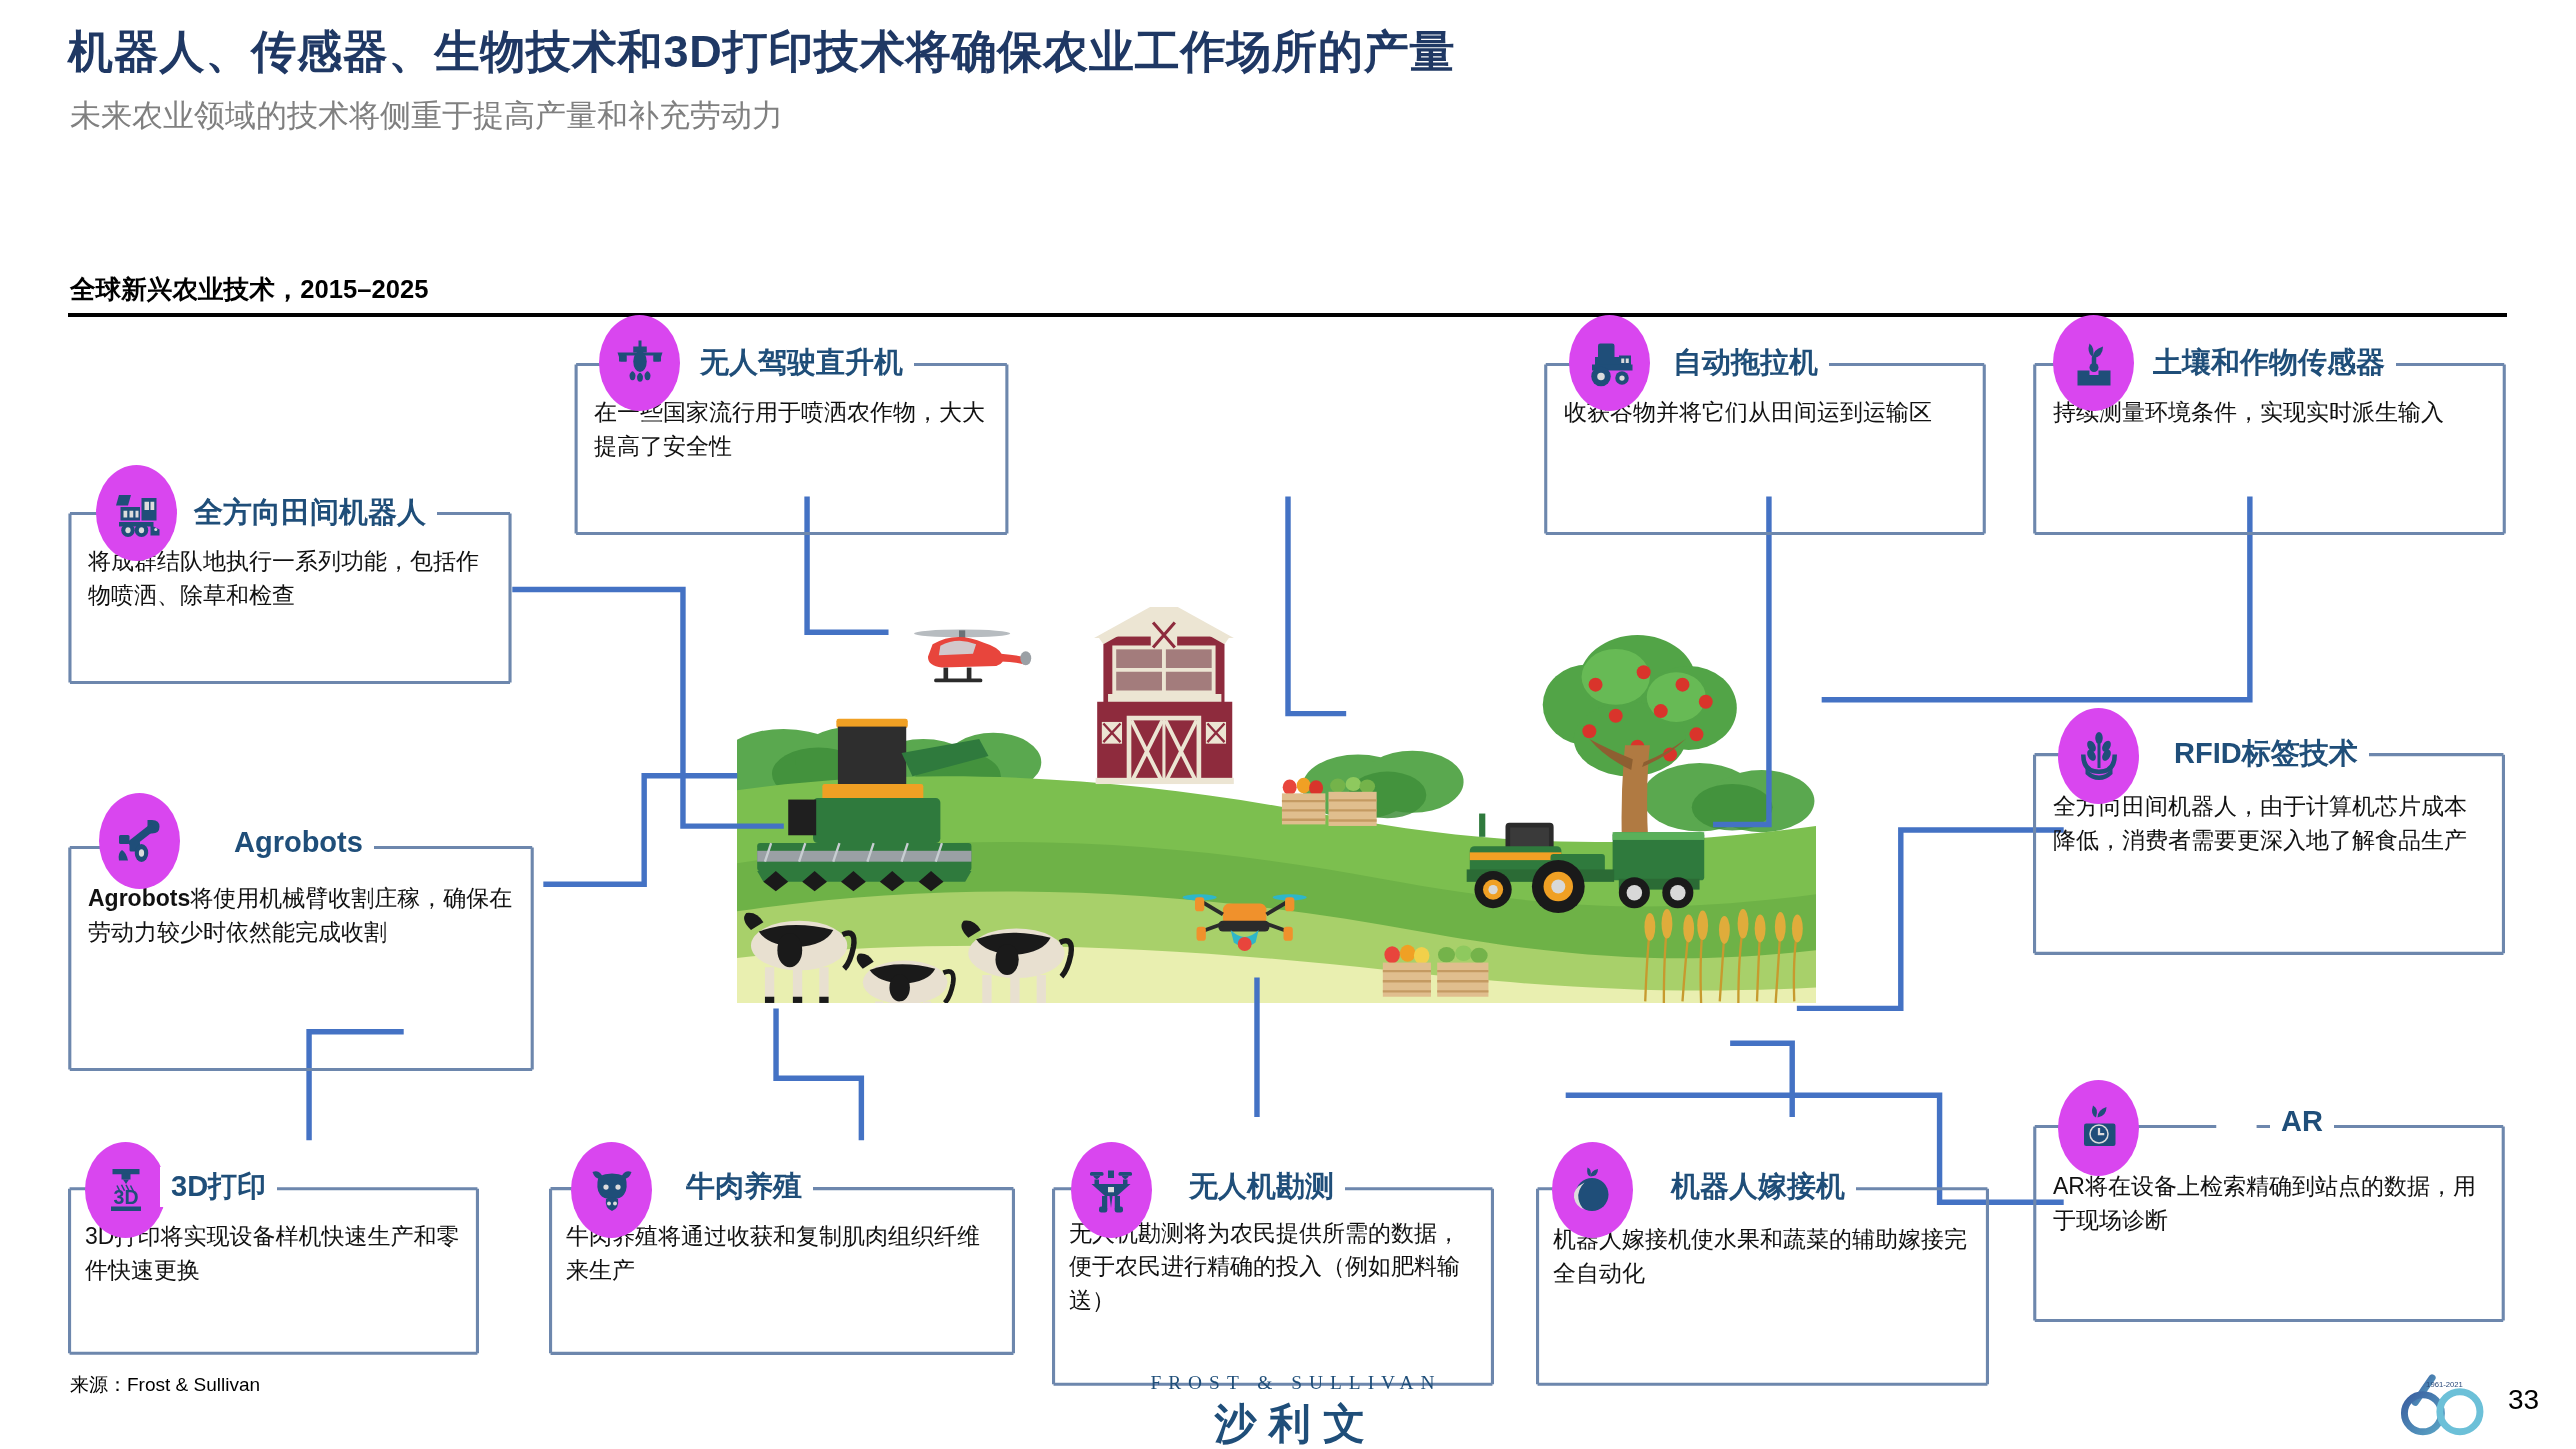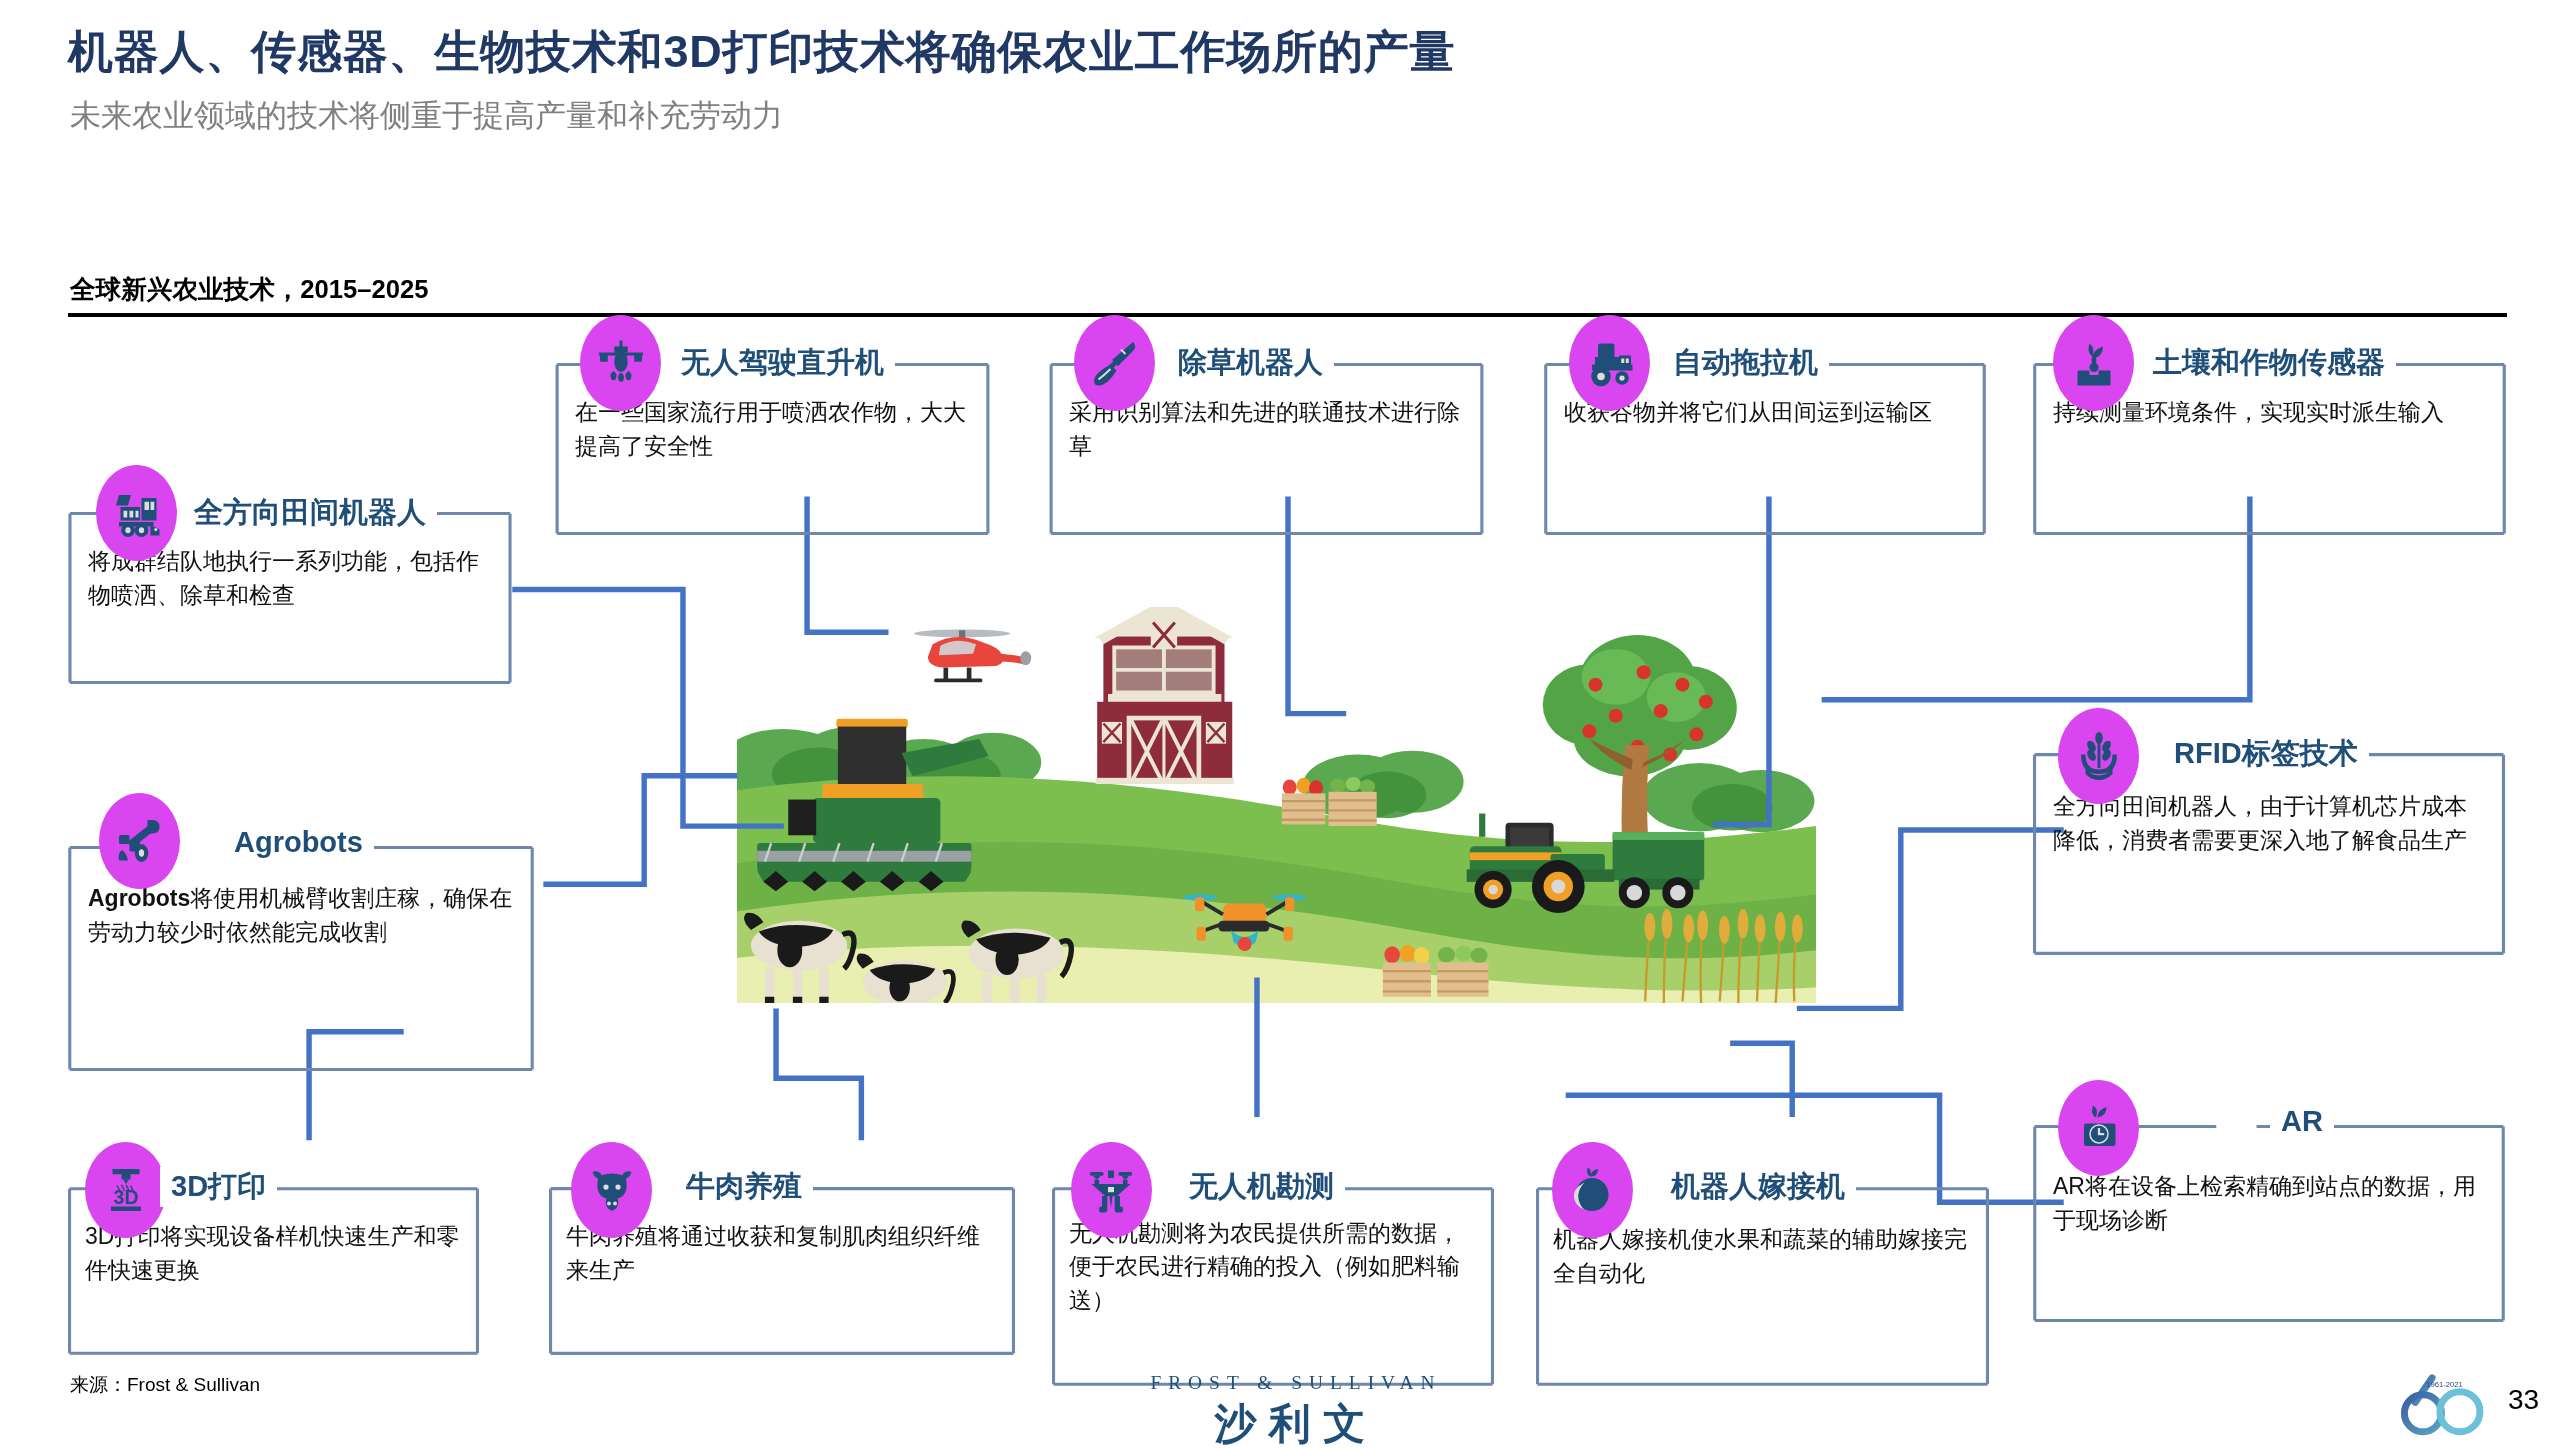--- a/index.html
+++ b/index.html
@@ -434,57 +434,41 @@
         <ellipse cx="38" cy="55" rx="9" ry="9"></ellipse>
           <ellipse cx="38" cy="55" rx="3.5" ry="4" fill="#dcdcdc"></ellipse>
         <polygon points="50,48 62,54 62,62 50,62"></polygon>
         <circle cx="57" cy="54" r="2" fill="#dcdcdc"></circle>
       </svg>
     </div>
     <div class="card-title" style="left:115px;top:-18.6px;">全方向田间机器人</div>
     <div class="card-body" style="left:20px;top:33px;width:403px;">将成群结队地执行一系列功能，包括作物喷洒、除草和检查</div>
   </div>
 
-  <div class="card" style="left:555px;top:363px;width:435px;height:172px;">
+  <div class="card" style="left:574px;top:363px;width:435px;height:172px;">
     <svg class="frame" viewBox="0 0 560 222">
       <path d="M2,2 L108,2 M286,2 L558,2 M2,2 L2,220 M558,2 L558,220 M2,220 L558,220" fill="none" stroke="#6d87ad" stroke-width="4"></path>
     </svg>
     <div class="icon-badge" style="left:25px;top:-48px;">
       <svg viewBox="0 0 64 64" fill="#1f4e79">
         <rect x="30" y="2" width="4" height="10"></rect>
         <rect x="23" y="10" width="18" height="8"></rect>
         <path d="M2,18 L62,18 L58,30 L50,30 L50,22 L14,22 L14,30 L6,30 Z"></path>
         <rect x="4" y="22" width="10" height="8"></rect>
         <rect x="50" y="22" width="10" height="8"></rect>
         <ellipse cx="32" cy="30" rx="9" ry="14"></ellipse>
         <path d="M18,48 q4,-10 8,0 q0,7 -4,7 q-4,0 -4,-7z"></path>
         <path d="M28,50 q4,-10 8,0 q0,7 -4,7 q-4,0 -4,-7z"></path>
         <path d="M38,48 q4,-10 8,0 q0,7 -4,7 q-4,0 -4,-7z"></path>
       </svg>
     </div>
     <div class="card-title" style="left:115px;top:-20px;">无人驾驶直升机</div>
     <div class="card-body" style="left:20px;top:33px;width:392px;">在一些国家流行用于喷洒农作物，大大提高了安全性</div>
   </div>
 
-  <div class="card" style="left:1049px;top:363px;width:435px;height:172px;">
-    <svg class="frame" viewBox="0 0 560 222">
-      <path d="M2,2 L108,2 M286,2 L558,2 M2,2 L2,220 M558,2 L558,220 M2,220 L558,220" fill="none" stroke="#6d87ad" stroke-width="4"></path>
-    </svg>
-    <div class="icon-badge" style="left:25px;top:-48px;">
-      <svg viewBox="0 0 64 64" fill="#1f4e79">
-        <path d="M56,4 q6,6 0,12 L36,36 L28,28 Z"></path>
-        <rect x="24" y="30" width="14" height="6" transform="rotate(-45 31 33)"></rect>
-        <path d="M26,34 q-22,12 -22,22 q0,6 6,6 q12,0 24,-20 z"></path>
-        <path d="M10,54 q10,-8 16,-14" stroke="#dcdcdc" stroke-width="2.5" fill="none"></path>
-        <path d="M40,14 q4,4 6,6" stroke="#dcdcdc" stroke-width="2.5" fill="none"></path>
-      </svg>
-    </div>
-    <div class="card-title" style="left:118px;top:-20px;">除草机器人</div>
-    <div class="card-body" style="left:20px;top:33px;width:392px;">采用识别算法和先进的联通技术进行除草</div>
-  </div>
 
   <div class="card" style="left:1544px;top:363px;width:442px;height:172px;">
     <svg class="frame" viewBox="0 0 570 222">
       <path d="M2,2 L108,2 M290,2 L568,2 M2,2 L2,220 M568,2 L568,220 M2,220 L568,220" fill="none" stroke="#6d87ad" stroke-width="4"></path>
     </svg>
     <div class="icon-badge" style="left:25px;top:-48px;">
       <svg viewBox="0 0 64 64" fill="#1f4e79">
         <rect x="16" y="6" width="22" height="20" rx="3"></rect>
         <rect x="12" y="24" width="32" height="12"></rect>
         <rect x="44" y="22" width="16" height="14"></rect>

